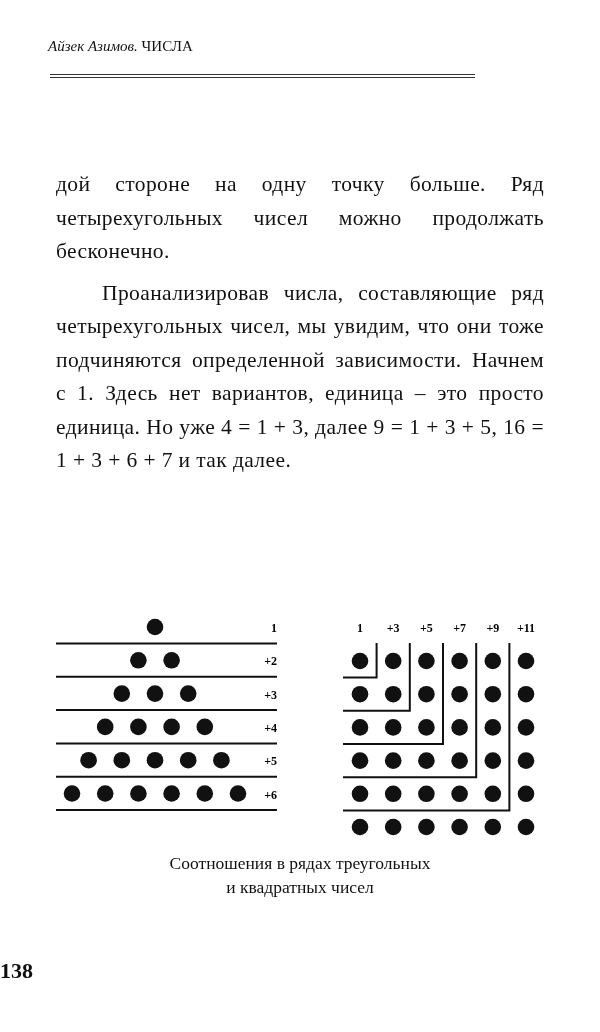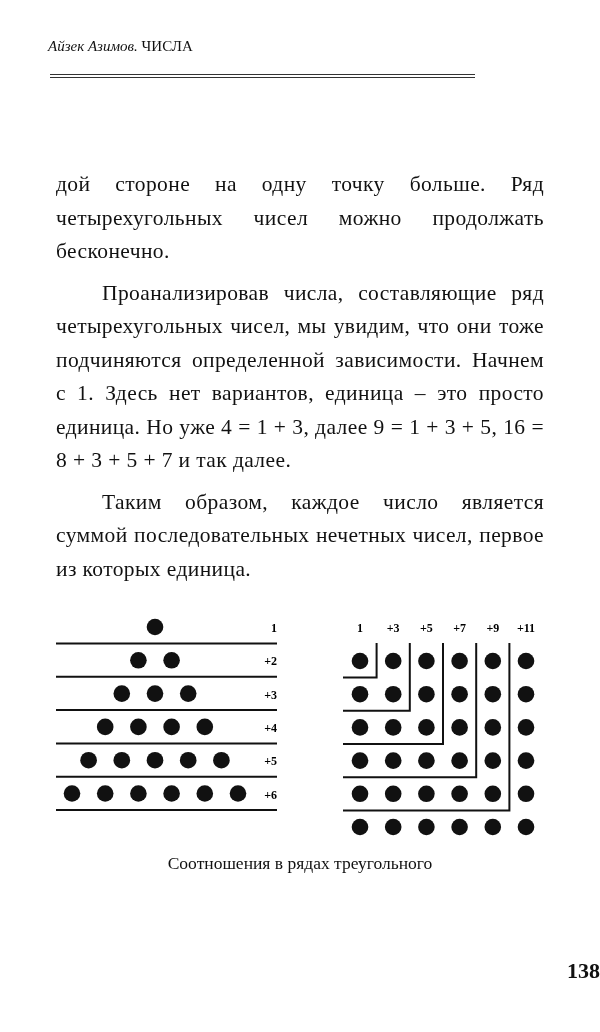--- a/index.html
+++ b/index.html
@@ -5,36 +5,35 @@
   html, body { margin:0; padding:0; background:#ffffff; }
   body { width:600px; height:1032px; position:relative; overflow:hidden; font-family:"Liberation Serif", serif; color:#111; }
   .header { position:absolute; left:48px; top:38px; font-size:15px; }
   .header .author { font-style:italic; }
   .rule { position:absolute; left:50px; width:425px; height:1px; background:#333; }
   .body-text { position:absolute; left:56px; top:120px; width:488px; font-size:21.5px; line-height:33.5px; letter-spacing:0.4px;margin-top:48px; }
   .body-text p { margin:0; text-align:justify; text-align-last:left; }
   .body-text p.indent { text-indent:46px; margin-top:8px; }
   .diagram { position:absolute; left:0; top:0; }
   .caption { position:absolute; left:100px; width:400px; top:851px; text-align:center; font-size:17.5px; line-height:24px; }
-  .page-num { position:absolute; left:0; width:600px; top:958px; text-align:right; font-size:22px; font-weight:bold; }
+  .page-num { position:absolute; left:0; width:600px; top:958px; text-align:left; font-size:22px; font-weight:bold; }
 </style>
 </head>
 <body>
 
 <div class="header">
   <span class="author">Айзек Азимов.</span>
   <span>ЧИСЛА</span>
 </div>
 <div class="rule" style="top:74px;"></div>
 <div class="rule" style="top:77px;"></div>
 
 <div class="body-text">
   <p>дой стороне на одну точку больше. Ряд четырехугольных чисел можно продолжать бесконечно.</p>
-  <p class="indent">Проанализировав числа, составляющие ряд четырехугольных чисел, мы увидим, что они тоже подчиняются определенной зависимости. Начнем с 1. Здесь нет вариантов, единица – это просто единица. Но уже 4 = 1 + 3, далее 9 = 1 + 3 + 5, 16 = 8 + 3 + 5 + 7 и так далее.</p>
-  <p class="indent">Таким образом, каждое число является суммой последовательных нечетных чисел, первое из которых единица.</p>
+  <p class="indent">Проанализировав числа, составляющие ряд четырехугольных чисел, мы увидим, что они тоже подчиняются определенной зависимости. Начнем с 1. Здесь нет вариантов, единица – это просто единица. Но уже 4 = 1 + 3, далее 9 = 1 + 3 + 5, 16 = 1 + 3 + 6 + 7 и так далее.</p>
 </div>
 
 <svg class="diagram" width="600" height="850" xmlns="http://www.w3.org/2000/svg">
   <g id="tri">
       <circle cx="155" cy="627" r="8.3" fill="#111"></circle>
       <line x1="56" x2="277" y1="643.5" y2="643.5" stroke="#111" stroke-width="2"></line>
       <text x="277" y="632" text-anchor="end" font-family="Liberation Serif, serif" font-weight="bold" font-size="12">1</text>
       <circle cx="138.4" cy="660.3" r="8.3" fill="#111"></circle>
       <circle cx="171.60000000000002" cy="660.3" r="8.3" fill="#111"></circle>
       <line x1="56" x2="277" y1="676.8" y2="676.8" stroke="#111" stroke-width="2"></line>
@@ -111,16 +110,17 @@
       <circle cx="526" cy="827" r="8.3" fill="#111"></circle>
       <polyline points="376.6,643 376.6,677.6 343,677.6" fill="none" stroke="#111" stroke-width="2"></polyline>
       <polyline points="409.8,643 409.8,710.8000000000001 343,710.8000000000001" fill="none" stroke="#111" stroke-width="2"></polyline>
       <polyline points="443,643 443,744 343,744" fill="none" stroke="#111" stroke-width="2"></polyline>
       <polyline points="476.20000000000005,643 476.20000000000005,777.2 343,777.2" fill="none" stroke="#111" stroke-width="2"></polyline>
       <polyline points="509.40000000000003,643 509.40000000000003,810.4 343,810.4" fill="none" stroke="#111" stroke-width="2"></polyline>
     </g>
 </svg>
 
 <div class="caption">
-  <div>Соотношения в рядах треугольного</div>
+  <div>Соотношения в рядах треугольных</div>
+  <div>и квадратных чисел</div>
 </div>
 
 <div class="page-num">138</div>
 
 </body></html>

